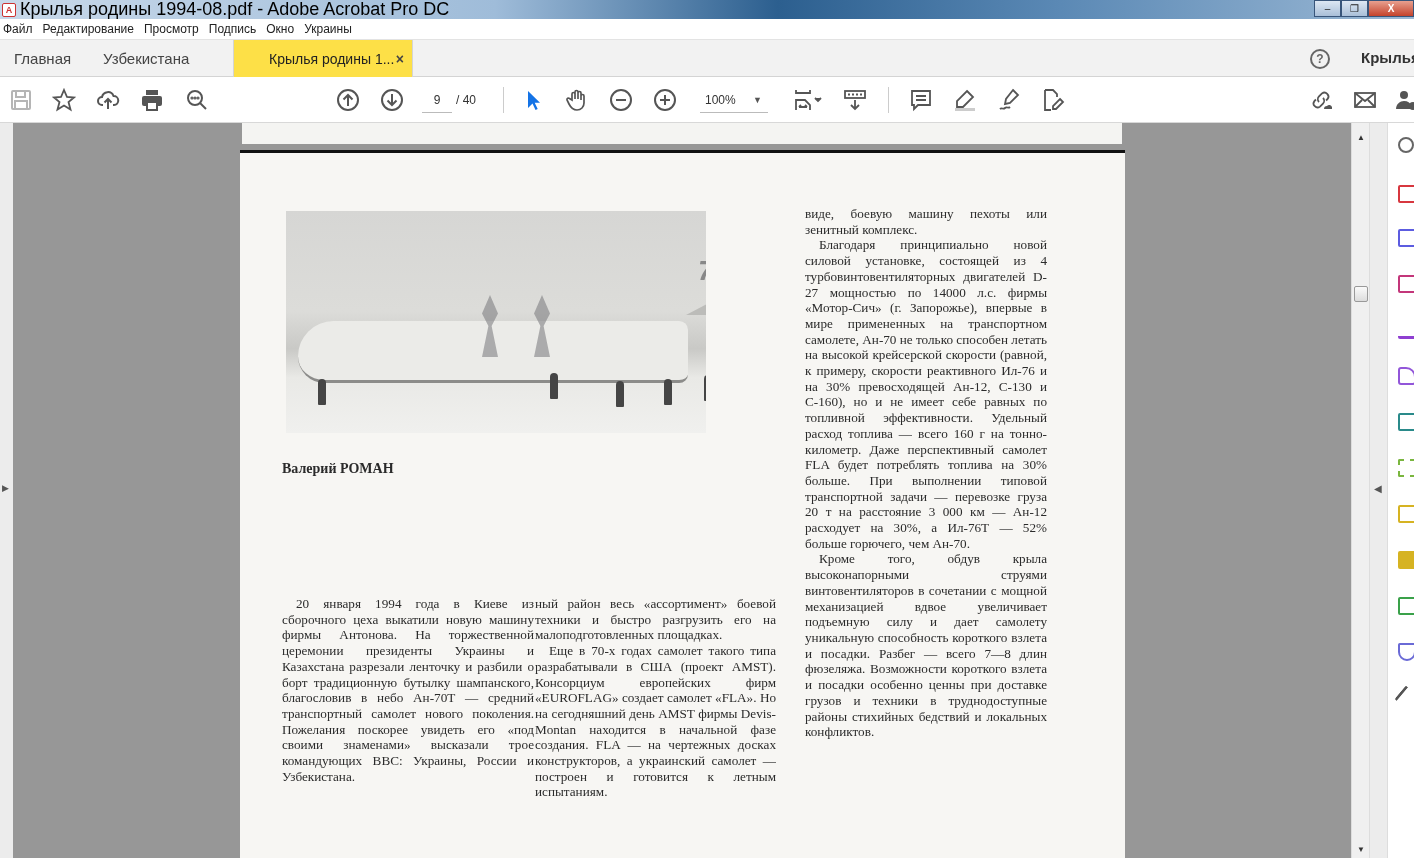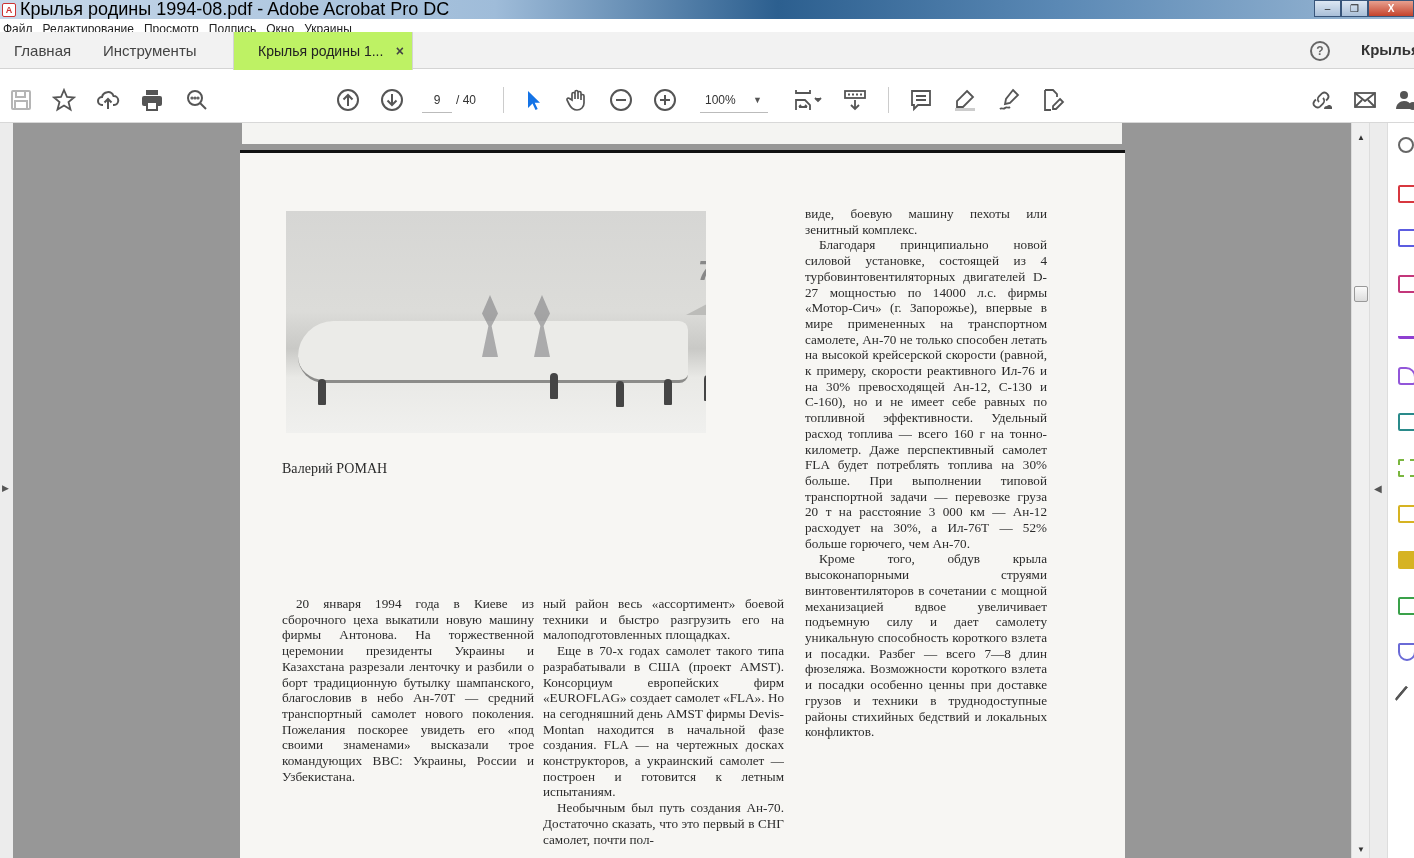--- a/index.html
+++ b/index.html
@@ -5,23 +5,23 @@
 *{box-sizing:border-box;margin:0;padding:0}
 html,body{width:1414px;height:858px;overflow:hidden;font-family:"Liberation Sans",sans-serif;background:#fff}
 .titlebar{position:absolute;left:0;top:0;width:1414px;height:19px;background:linear-gradient(90deg,#c9d9ea 0%,#9fbcd9 35%,#2c5f8f 55%,#5b89b5 75%,#9cb9d5 100%);display:flex;align-items:center}
 .titlebar .appicon{width:14px;height:14px;margin:0 4px 0 2px;background:#fff;border:1px solid #c33;border-radius:2px;display:flex;align-items:center;justify-content:center;color:#c33;font-size:9px;font-weight:bold}
 .titlebar .ttl{font-size:18px;color:#000}
 .winbtns{position:absolute;right:0;top:0;display:flex;height:17px}
 .winbtns div{width:27px;height:17px;border:1px solid #38557a;background:linear-gradient(#dde7f3,#a9bfd8);display:flex;align-items:center;justify-content:center;font-size:10px;color:#222}
 .winbtns .close{width:46px;background:linear-gradient(#e8a08f,#c4432c);color:#fff;font-weight:bold}
 .menubar{position:absolute;left:0;top:19px;width:1414px;height:21px;background:#fff;display:flex;align-items:center;border-bottom:1px solid #e3e3e3}
 .menubar span{font-size:12px;color:#222;margin:0 7px 0 3px}
-.tabbar{position:absolute;left:0;top:32px;width:1414px;height:37px;background:#f2f2f2;border-bottom:1px solid #d4d4d4}
+.tabbar{position:absolute;left:0;top:40px;width:1414px;height:37px;background:#f2f2f2;border-bottom:1px solid #d4d4d4}
 .tab{position:absolute;top:0;height:37px;display:flex;align-items:center;font-size:15px;color:#444}
-.tab.doc{left:233px;width:180px;background:#bef264;border-left:1px solid #d4d4d4;border-right:1px solid #d4d4d4;height:38px;padding-left:24px;font-size:14px;color:#222}
+.tab.doc{left:233px;width:180px;background:#fde047;border-left:1px solid #d4d4d4;border-right:1px solid #d4d4d4;height:38px;padding-left:35px;font-size:14px;color:#222}
 .tab.doc .x{position:absolute;right:8px;font-size:14px;color:#444;font-weight:bold}
 .help{position:absolute;left:1310px;top:9px;width:20px;height:20px;border:2px solid #666;border-radius:50%;font-size:12px;font-weight:bold;color:#666;display:flex;align-items:center;justify-content:center}
 .login{position:absolute;left:1361px;top:9px;font-size:15px;font-weight:bold;color:#333}
 .toolbar{position:absolute;left:0;top:77px;width:1414px;height:46px;background:#fff;border-bottom:1px solid #d8d8d8}
 .tb{position:absolute;top:10px;width:26px;height:26px;display:flex;align-items:center;justify-content:center}
 .tb svg{width:24px;height:24px}
 .pagebox{position:absolute;left:422px;top:14px;width:30px;height:22px;border-bottom:1px solid #bbb;font-size:12px;color:#333;text-align:center;line-height:18px}
 .pagetot{position:absolute;left:456px;top:14px;font-size:12px;color:#333;line-height:18px}
 .zoombox{position:absolute;left:700px;top:14px;width:68px;height:22px;border-bottom:1px solid #bbb;font-size:12px;color:#333;line-height:18px;padding-left:5px}
 .zoombox .arr{position:absolute;right:6px;top:0;font-size:9px;color:#555}
@@ -30,26 +30,26 @@
 .leftgutter .arr{position:absolute;left:2px;top:360px;font-size:9px;color:#555}
 .canvas{position:absolute;left:13px;top:123px;width:1338px;height:735px;background:#979797;overflow:hidden}
 .prevpage{position:absolute;left:229px;top:0;width:880px;height:21px;background:#f4f4f2}
 .page{position:absolute;left:227px;top:27px;width:885px;height:720px;background:#f7f6f3;border-top:3px solid #111}
 .photo{position:absolute;left:46px;top:58px;width:420px;height:222px;background:linear-gradient(#d6d6d4 0%,#dcdcd9 45%,#c9c9c6 62%,#e9e9e6 75%,#f0f0ee 100%);overflow:hidden}
 .photo .fus{position:absolute;left:12px;top:110px;width:390px;height:62px;background:#ebebe8;border-radius:40px 10px 10px 30px;border-bottom:3px solid #8c8c8a}
 .photo .tail{position:absolute;left:400px;top:62px;width:80px;height:42px;background:#bcbcb9;clip-path:polygon(100% 0,100% 100%,0 100%)}
 .photo .num{position:absolute;left:412px;top:44px;font-family:"Liberation Sans",sans-serif;font-size:28px;font-weight:bold;color:#888;font-style:italic}
 .photo .prop{position:absolute;top:84px;width:16px;height:62px;background:#77777a;opacity:.55;clip-path:polygon(50% 0,100% 30%,60% 50%,100% 100%,0 100%,40% 50%,0 30%)}
 .photo .person{position:absolute;width:8px;height:26px;background:#454545;border-radius:4px 4px 1px 1px}
-.byline{position:absolute;left:42px;top:308px;font-family:"Liberation Serif",serif;font-size:14px;font-weight:normal;color:#2a2a2a}
+.byline{position:absolute;left:42px;top:308px;font-family:"Liberation Serif",serif;font-size:14px;font-weight:bold;color:#2a2a2a}
 .headline{position:absolute;left:40px;top:338px;width:510px;text-align:center;font-family:"Liberation Serif",serif;font-size:40px;font-weight:bold;color:#444;line-height:45px;letter-spacing:-0.5px}
 .col{position:absolute;font-family:Liberation Serif, serif;font-size:13.2px;line-height:15.7px;color:#2b2b2b;text-align:justify}
 .col p{text-indent:14px}
 .col1{left:42px;top:443px;width:252px}
-.col2{left:303px;top:443px;width:241px}
+.col2{left:295px;top:443px;width:241px}
 .col3{left:565px;top:53px;width:242px}
 .vscroll{position:absolute;left:1351px;top:123px;width:18px;height:735px;background:#f0f0f0;border-left:1px solid #ddd}
 .vscroll .up{position:absolute;top:10px;left:5px;font-size:8px;color:#333}
 .vscroll .dn{position:absolute;bottom:4px;left:5px;font-size:8px;color:#333}
 .vscroll .thumb{position:absolute;top:163px;left:2px;width:14px;height:16px;background:linear-gradient(#fafafa,#dcdcdc);border:1px solid #999;border-radius:2px}
 .collapse{position:absolute;left:1369px;top:123px;width:18px;height:735px;background:#ececec;border-left:1px solid #ddd}
 .collapse .arr{position:absolute;left:4px;top:360px;font-size:10px;color:#555}
 .rightpanel{position:absolute;left:1387px;top:123px;width:27px;height:735px;background:#fff;border-left:1px solid #ddd}
 .rp{position:absolute;left:10px;width:18px;height:18px;border-radius:2px}
 </style>
@@ -70,21 +70,21 @@
   <span>Файл</span>
   <span>Редактирование</span>
   <span>Просмотр</span>
   <span>Подпись</span>
   <span>Окно</span>
   <span>Украины</span>
 </div>
 
 <div class="tabbar">
   <div class="tab" style="left:14px">Главная</div>
-  <div class="tab" style="left:103px">Инструменты</div>
+  <div class="tab" style="left:103px">Узбекистана</div>
   <div class="tab doc">
     <span>Крылья родины 1...</span>
     <span class="x">×</span>
   </div>
   <div class="help">?</div>
   <div class="login">Крылья</div>
 </div>
 
 <div class="toolbar">
   <div class="tb" style="left:8px">
@@ -246,21 +246,20 @@
     <div class="byline">Валерий РОМАН</div>
     <div class="headline">
     </div>
 
     <div class="col col1">
       <p>20 января 1994 года в Киеве  из сборочного цеха выкатили новую машину фирмы Антонова. На торжественной церемонии президенты Украины и Казахстана разрезали ленточку и разбили о борт традиционную бутылку шампанского, благословив в небо Ан-70Т — средний транспортный самолет нового поколения. Пожелания поскорее увидеть его «под своими знаменами» высказали трое командующих ВВС: Украины, России и Узбекистана.</p>
     </div>
     <div class="col col2">
       <p style="text-indent:0">ный район весь «ассортимент» боевой техники и быстро разгрузить его на малоподготовленных площадках.</p>
       <p>Еще в 70-х годах самолет такого типа разрабатывали в США (проект AMST). Консорциум европейских фирм «EUROFLAG» создает самолет «FLA». Но на сегодняшний день AMST фирмы Devis-Montan находится в начальной фазе создания. FLA — на чертежных досках конструкторов, а украинский самолет — построен и готовится к летным испытаниям.</p>
-      <p>Необычным был путь создания Ан-70. Достаточно сказать, что это первый в СНГ самолет, почти пол-</p>
     </div>
     <div class="col col3">
       <p style="text-indent:0">виде, боевую машину пехоты или зенитный комплекс.</p>
       <p>Благодаря принципиально новой силовой установке, состоящей из 4 турбовинтовентиляторных двигателей D-27 мощностью по 14000 л.с. фирмы «Мотор-Сич» (г. Запорожье), впервые в мире примененных на транспортном самолете, Ан-70 не только способен летать на высокой крейсерской скорости (равной, к примеру, скорости реактивного Ил-76 и на 30% превосходящей Ан-12, С-130 и С-160), но и не имеет себе равных по топливной эффективности. Удельный расход топлива — всего 160 г на тонно-километр. Даже перспективный самолет FLA будет потреблять топлива на 30% больше. При выполнении типовой транспортной задачи — перевозке груза 20 т на расстояние 3 000 км — Ан-12 расходует на 30%, а Ил-76Т — 52% больше горючего, чем Ан-70.</p>
       <p>Кроме того, обдув крыла высоконапорными струями винтовентиляторов в сочетании с мощной механизацией вдвое увеличивает подъемную силу и дает самолету уникальную способность короткого взлета и посадки. Разбег — всего 7—8 длин фюзеляжа. Возможности короткого взлета и посадки особенно ценны при доставке грузов и техники в труднодоступные районы стихийных бедствий и локальных конфликтов.</p>
     </div>
   </div>
 </div>
 
 <div class="vscroll">

